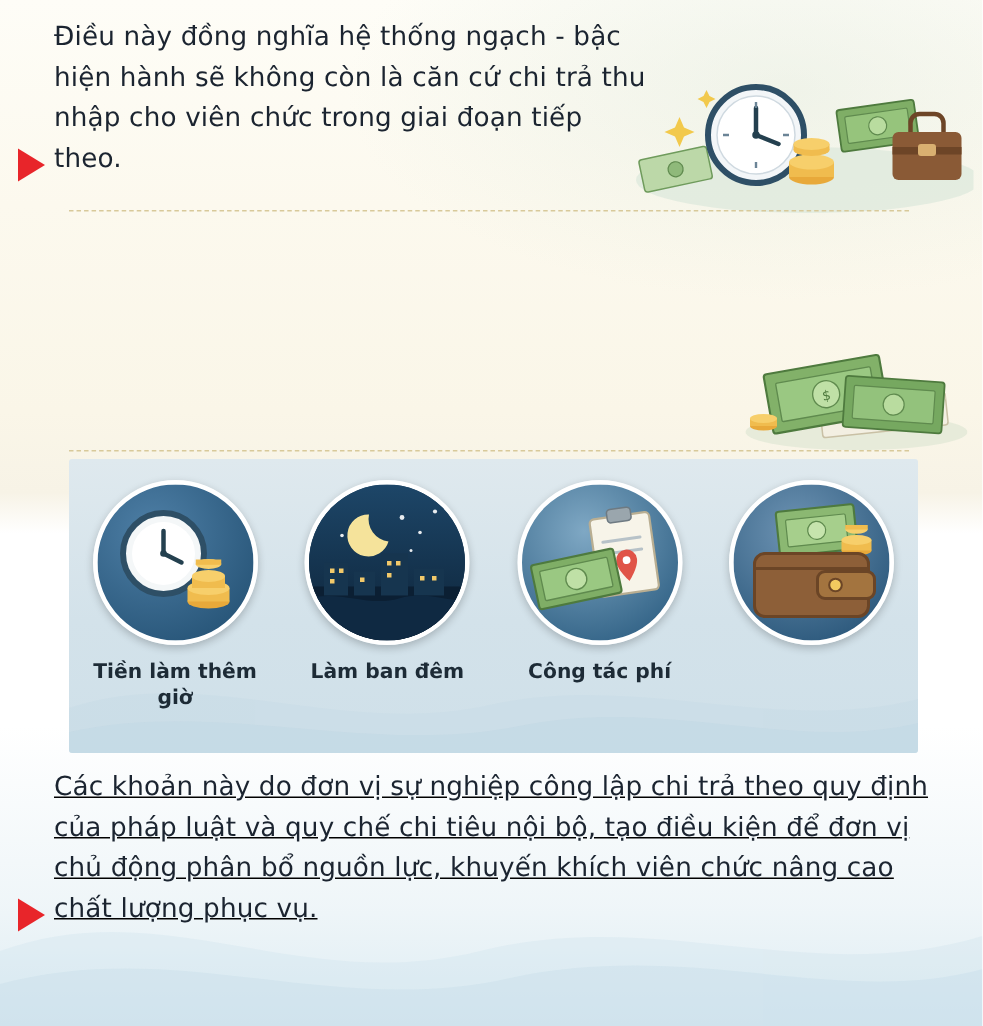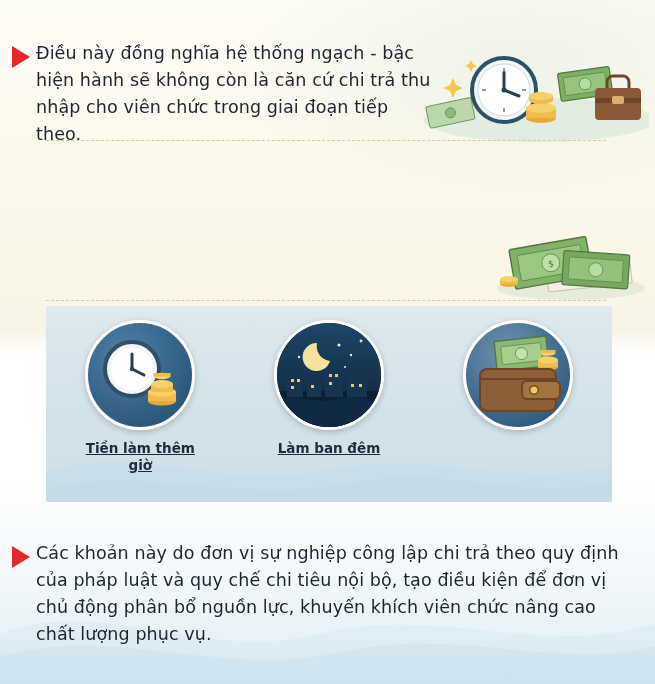--- a/index.html
+++ b/index.html
@@ -27,42 +27,41 @@
     pointer-events:none;
   }
   .wave{
     position:absolute;left:0;bottom:0;width:655px;height:120px;pointer-events:none;opacity:.7;
   }
 
   
   .block{
     position:absolute;
     display:flex;
-    align-items:flex-start;
-    margin-top:28px;
+    align-items:flex-end;
   }
   .arrow{
     width:0;height:0;
     border-left:18px solid #e8252a;
     border-top:11px solid transparent;
     border-bottom:11px solid transparent;
     margin-top:6px;
     margin-right:6px;
     flex:0 0 auto;
   }
   .para{
     font-family:"DejaVu Sans", sans-serif;
     font-size:17.5px;
     line-height:1.55;
     color:#1b2430;
     letter-spacing:.1px;
   }
   #block1{left:12px;top:12px;width:420px;}
   #block2{left:12px;top:158px;width:560px;}
-  #block3{left:12px;top:512px;width:620px;}
+  #block3{left:12px;top:512px;width:620px;text-decoration:underline;}
 
   .divider{
     position:absolute;left:46px;width:560px;height:0;
     border-top:1px dashed #d8c99a;
   }
   #div1{top:140px;}
   #div2{top:300px;}
 
   
   .art-top{position:absolute;right:6px;top:48px;width:230px;height:95px;}
@@ -83,21 +82,21 @@
   .icon-item{width:130px;text-align:center;}
   .circle{
     width:104px;height:104px;border-radius:50%;
     margin:0 auto 10px auto;
     box-shadow:0 2px 6px rgba(0,0,0,.22);
     overflow:hidden;position:relative;
     border:3px solid #ffffff;
   }
   .ic-label{
     font-family:"DejaVu Sans", sans-serif;
-    font-size:13.5px;font-weight:bold;color:#1d2b36;line-height:1.25;text-decoration:underline;
+    font-size:13.5px;font-weight:bold;color:#1d2b36;line-height:1.25;
   }
   .c1{background:radial-gradient(circle at 35% 30%,#4e7fa6,#1f4c6e);}
   .c2{background:linear-gradient(180deg,#173c5c 0%,#0f2a44 100%);}
   .c3{background:radial-gradient(circle at 40% 30%,#7fa8c4,#23557a);}
   .c4{background:radial-gradient(circle at 40% 30%,#6e94b4,#1e4c70);}
 </style>
 </head>
 <body>
 
 <div class="page">
@@ -260,20 +259,43 @@
               <rect x="52" y="59" width="3" height="3"></rect>
                 <rect x="74" y="61" width="3" height="3"></rect>
               <rect x="82" y="61" width="3" height="3"></rect>
             </g>
             <path d="M0,76 C20,70 40,82 60,76 C80,70 95,80 104,76 L104,104 L0,104 Z" fill="#102c45" opacity="0.85"></path>
           </svg>
         </div>
         <div class="ic-label">Làm ban đêm</div>
       </div>
 
+      <div class="icon-item">
+        <div class="circle c3">
+          <svg viewBox="0 0 104 104" width="104" height="104">
+            <g transform="rotate(-8 58 46)">
+              <rect x="48" y="22" width="40" height="52" rx="3" fill="#f7f4e9" stroke="#b9ae92" stroke-width="1.5"></rect>
+              <rect x="60" y="17" width="16" height="9" rx="2.5" fill="#9aa6ad" stroke="#6e7a82" stroke-width="1"></rect>
+              <g stroke="#b7c2c8" stroke-width="2" stroke-linecap="round">
+                <line x1="55" y1="38" x2="80" y2="38"></line>
+                <line x1="55" y1="46" x2="80" y2="46"></line>
+                <line x1="55" y1="54" x2="72" y2="54"></line>
+              </g>
+              <path d="M76,52 a7,7 0 1 0 -14,0 c0,6 7,14 7,14 s7,-8 7,-14 z" fill="#e05448"></path>
+              <circle cx="69" cy="52" r="2.6" fill="#ffffff"></circle>
+            </g>
+            <g transform="rotate(-12 36 62)">
+              <rect x="8" y="48" width="56" height="30" rx="2" fill="#7fae66" stroke="#4e7a3e" stroke-width="1.4"></rect>
+              <rect x="13" y="53" width="46" height="20" rx="1" fill="#9ac882" stroke="#5f8a4e" stroke-width="0.9"></rect>
+              <circle cx="36" cy="63" r="7" fill="#bfe0a6" stroke="#5f8a4e" stroke-width="0.9"></circle>
+            </g>
+          </svg>
+        </div>
+        <div class="ic-label">Công tác phí</div>
+      </div>
 
       <div class="icon-item">
         <div class="circle c4">
           <svg viewBox="0 0 104 104" width="104" height="104">
             <g transform="rotate(-6 52 36)">
               <rect x="30" y="16" width="52" height="30" rx="2" fill="#8bb872" stroke="#4e7a3e" stroke-width="1.4"></rect>
               <rect x="36" y="22" width="40" height="18" rx="1" fill="#a6cf8c" stroke="#5f8a4e" stroke-width="0.8"></rect>
               <circle cx="56" cy="31" r="6" fill="#c6e4ad" stroke="#5f8a4e" stroke-width="0.8"></circle>
             </g>
             <g>

